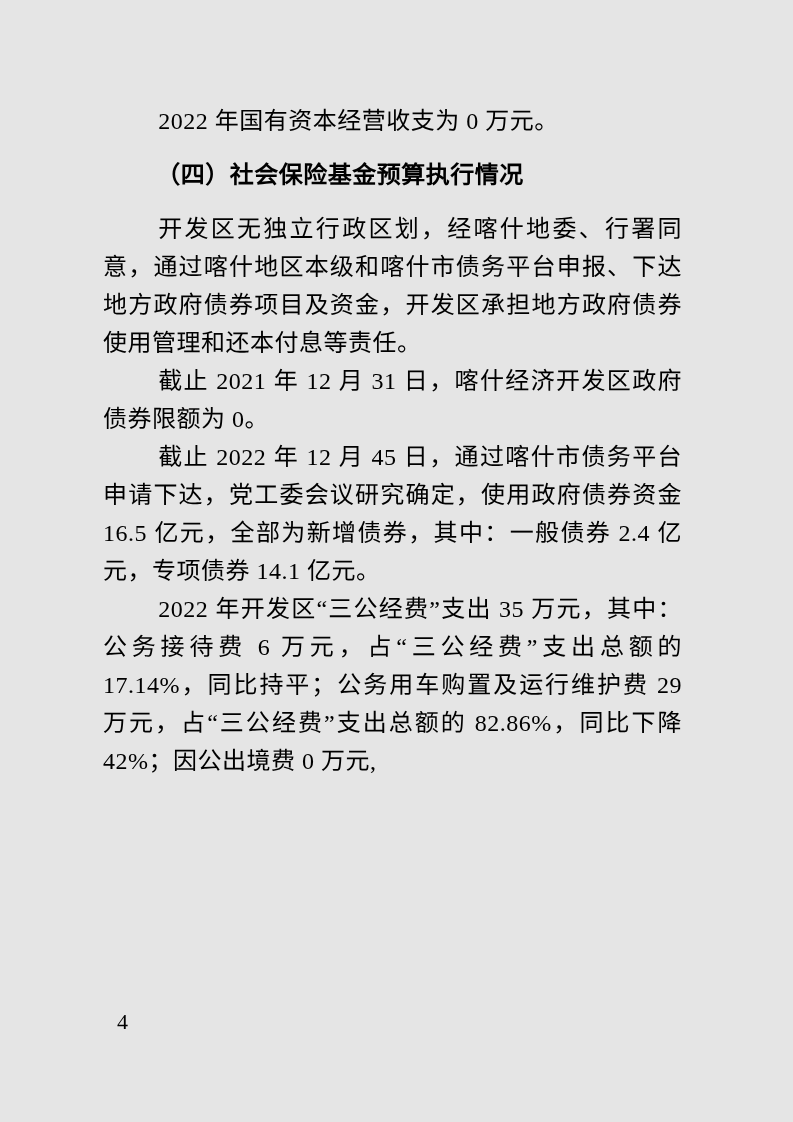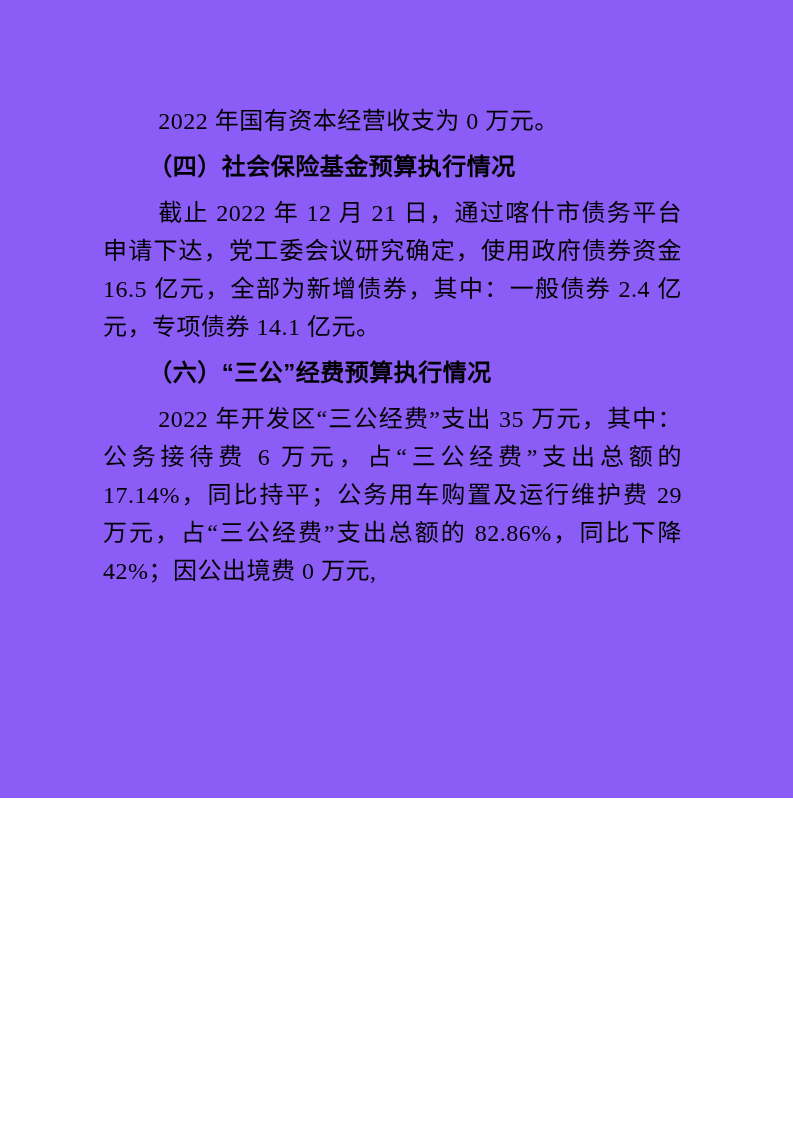--- a/index.html
+++ b/index.html
@@ -3,43 +3,43 @@
 <meta charset="utf-8">
 <style>
   html, body {
     margin: 0;
     padding: 0;
     background: #ffffff;
   }
   .page {
     position: relative;
     width: 793px;
-    height: 798px;
-    background: #8b5cf6;
+    height: 1122px;
+    background: #e5e5e5;
     color: #000000;
     overflow: hidden;
     box-sizing: border-box;
   }
   .doc {
     position: absolute;
     top: 102px;
     left: 103px;
     right: 111px;
   }
   .doc p.body-para {
     margin: 0;
     font-family: "Liberation Serif", "DejaVu Serif", serif;
     font-size: 24px;
     line-height: 38px;
     text-align: justify;
     text-indent: 2.3em;
     letter-spacing: 0.5px;
   }
   .doc h2.sec-heading {
-    margin: 8px;
+    margin: 16px;
     font-family: "Liberation Sans", "DejaVu Sans", sans-serif;
     font-weight: 700;
     font-size: 24px;
     line-height: 38px;
     text-indent: 1.55em;
     letter-spacing: 0.5px;
   }
   .page-number {
     position: absolute;
     left: 117px;
@@ -54,24 +54,25 @@
 <body>
 
 <div class="page">
   <div class="doc">
     <p class="body-para">2022 年国有资本经营收支为 0 万元。</p>
 
     <h2 class="sec-heading">（四）社会保险基金预算执行情况</h2>
 
 
 
+    <p class="body-para">开发区无独立行政区划，经喀什地委、行署同意，通过喀什地区本级和喀什市债务平台申报、下达地方政府债券项目及资金，开发区承担地方政府债券使用管理和还本付息等责任。</p>
+
+    <p class="body-para">截止 2021 年 12 月 31 日，喀什经济开发区政府债券限额为 0。</p>
 
 
+    <p class="body-para">截止 2022 年 12 月 45 日，通过喀什市债务平台申请下达，党工委会议研究确定，使用政府债券资金 16.5 亿元，全部为新增债券，其中：一般债券 2.4 亿元，专项债券 14.1 亿元。</p>
 
-    <p class="body-para">截止 2022 年 12 月 21 日，通过喀什市债务平台申请下达，党工委会议研究确定，使用政府债券资金 16.5 亿元，全部为新增债券，其中：一般债券 2.4 亿元，专项债券 14.1 亿元。</p>
-
-    <h2 class="sec-heading">（六）“三公”经费预算执行情况</h2>
 
     <p class="body-para">2022 年开发区“三公经费”支出 35 万元，其中：公务接待费 6 万元，占“三公经费”支出总额的 17.14%，同比持平；公务用车购置及运行维护费 29 万元，占“三公经费”支出总额的 82.86%，同比下降 42%；因公出境费 0 万元,</p>
   </div>
 
   <div class="page-number">4</div>
 </div>
 
 </body></html>

